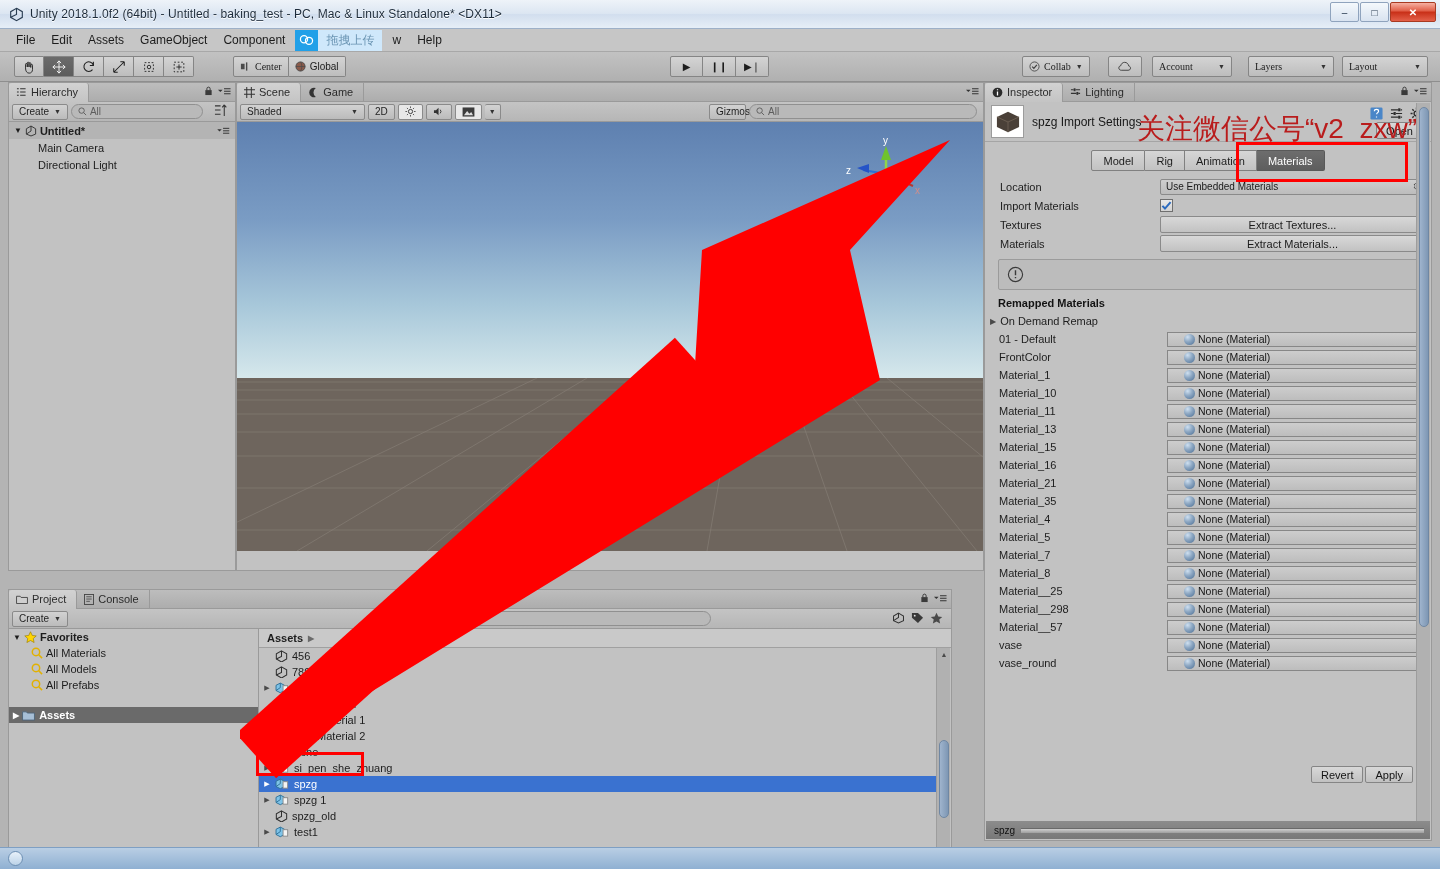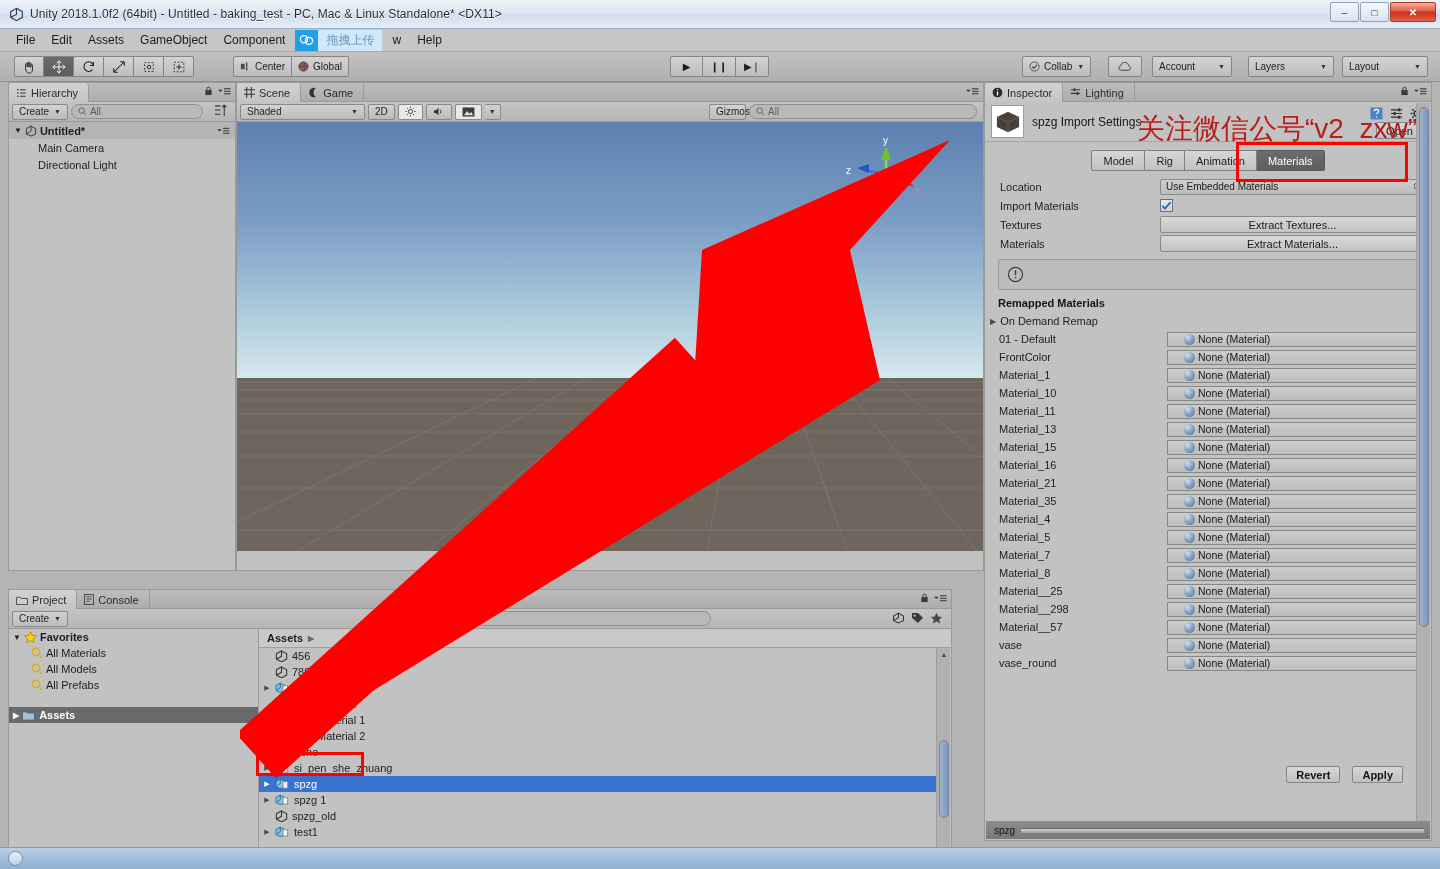--- a/index.html
+++ b/index.html
@@ -65,31 +65,31 @@
     border-bottom: 1px solid #8e8e8e;
   }
   .tgroup { position: absolute; display: flex; top: 4px; }
   .tbtn {
     height: 21px; min-width: 30px; padding: 0 6px;
     border: 1px solid #858585; border-left-width: 0;
     background: linear-gradient(to bottom,#d4d4d4,#bdbdbd);
     display: flex; align-items: center; justify-content: center;
     font-size: 10px; color: #1d1d1d;
   }
-  .tbtn:first-child { border-left-width: 1px; border-radius: 2px 0 0 2px; }
+  .tbtn:first-child { border-left-width: 1px; border-radius: 2px 0 0 2px; font-family: Liberation Serif, serif; }
   .tbtn:last-child { border-radius: 0 2px 2px 0; }
   .tbtn.on { background: linear-gradient(to bottom,#6b6b6b,#5c5c5c); color: #fff; }
   .tbtn.single { border-left-width:1px; border-radius:2px; }
   .caret { font-size: 7px; margin-left: 5px; color: #333; }
 
   
   .panel { position: absolute; background: #c2c2c2; border: 1px solid #9a9a9a; }
   .tabrow {
     height: 19px; background: linear-gradient(to bottom,#bdbdbd,#adadad);
-    display: flex; align-items: flex-start; position: relative;
+    display: flex; align-items: center; position: relative;
     border-bottom: 1px solid #9a9a9a;
   }
   .ptab {
     height: 19px; padding: 0 10px 0 7px; display: flex; align-items: center;
     gap: 4px; font-size: 11px; color: #2b2b2b;
     border-right: 1px solid #9a9a9a;
   }
   .ptab.active {
     background: linear-gradient(to bottom,#d2d2d2,#c4c4c4);
     border-top-left-radius: 3px; border-top-right-radius: 3px;
@@ -173,21 +173,21 @@
   .sectitle { font-size: 11px; font-weight: bold; color: #141414; padding: 7px 0 3px 13px; }
   .mrow { display: flex; align-items: center; height: 18px; padding-left: 14px; }
   .mname { width: 168px; font-size: 11px; color: #1d1d1d; }
   .mobj { flex: 1; height: 15px; border: 1px solid #878787;
           background: linear-gradient(to bottom,#cdcdcd,#bdbdbd);
           display: flex; align-items: center; gap: 3px; padding-left: 16px;
           font-size: 10.5px; color: #151515; }
   .msphere { width: 11px; height: 11px; border-radius: 50%;
              background: radial-gradient(circle at 33% 28%, #cfe0f0 0%, #8fa9c4 42%, #4a6d93 100%); }
   .mpick { width: 14px; text-align: center; font-size: 10px; color: #4d4d4d; }
-  .footbtns { position: absolute; right: 28px; bottom: 57px; display: flex; gap: 12px; font-weight: bold; }
+  .footbtns { position: absolute; right: 18px; bottom: 57px; display: flex; gap: 2px; }
   .fbtn { height: 17px; padding: 0 9px; border: 1px solid #858585; border-radius: 2px;
           background: linear-gradient(to bottom,#d8d8d8,#c1c1c1);
           display: flex; align-items: center; font-size: 11px; color: #141414; }
   .insp-status { position: absolute; left: 1px; right: 1px; bottom: 1px; height: 18px;
                  background: linear-gradient(to bottom,#8c8c8c,#787878);
                  display: flex; align-items: center; padding-left: 8px;
                  font-size: 10px; color: #111; }
 
   
   .vscroll { position: absolute; right: 1px; width: 14px;

